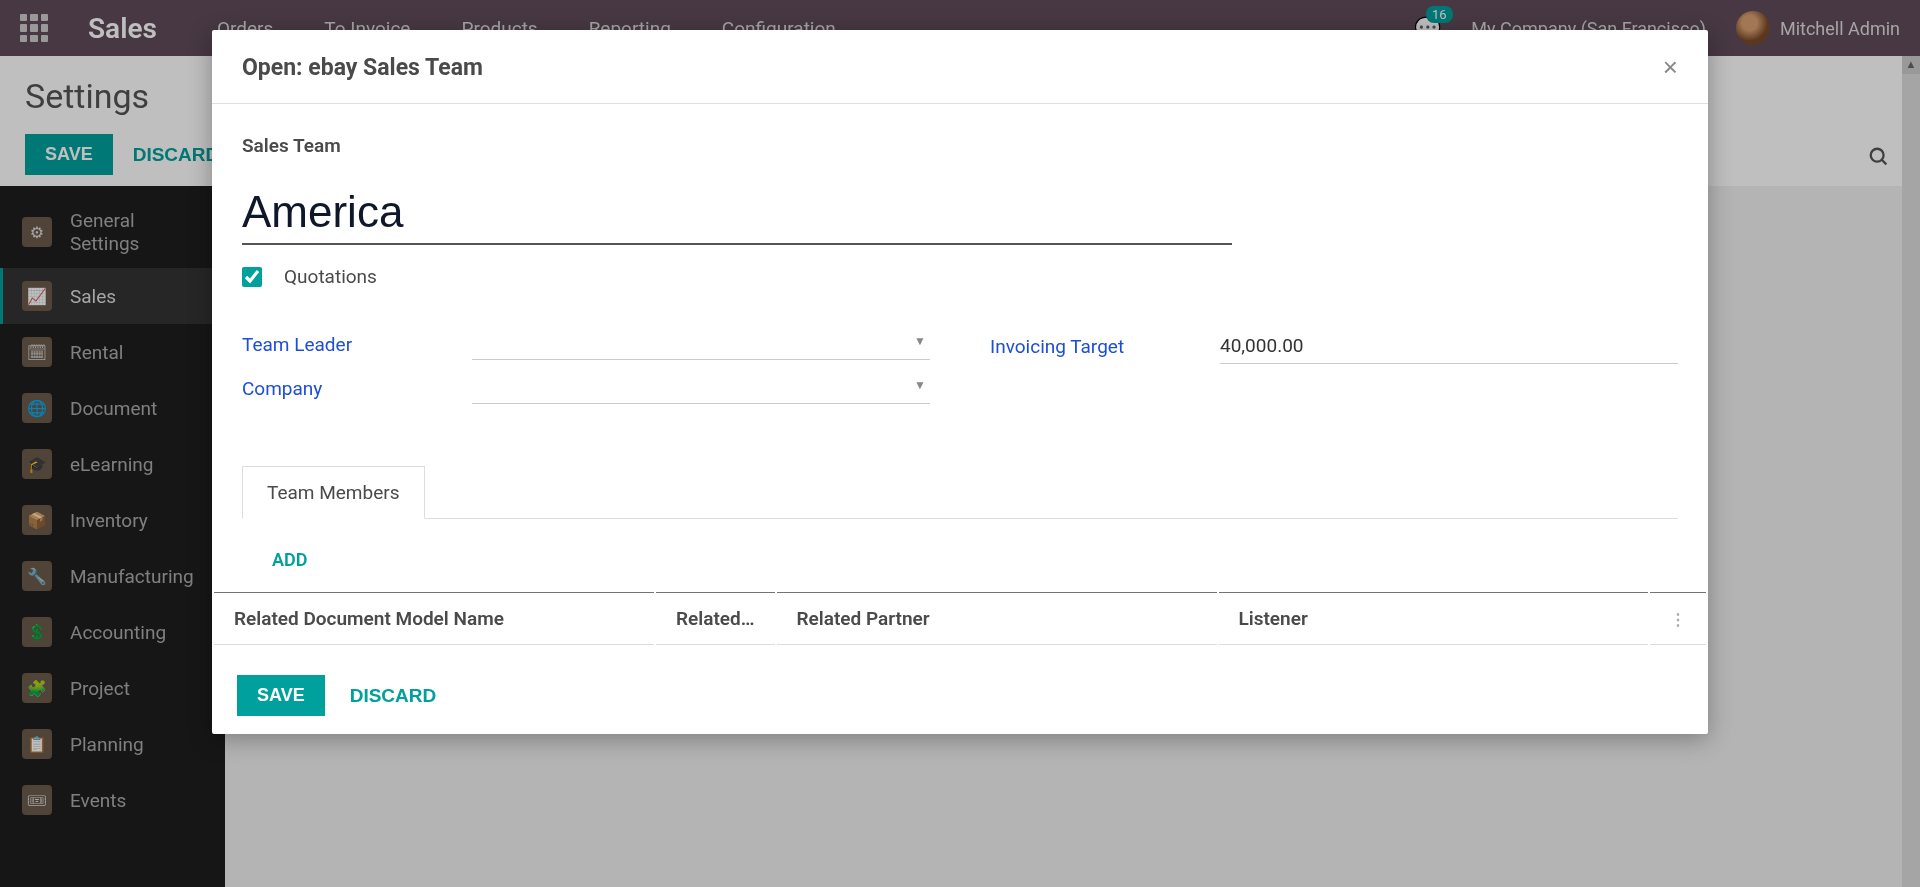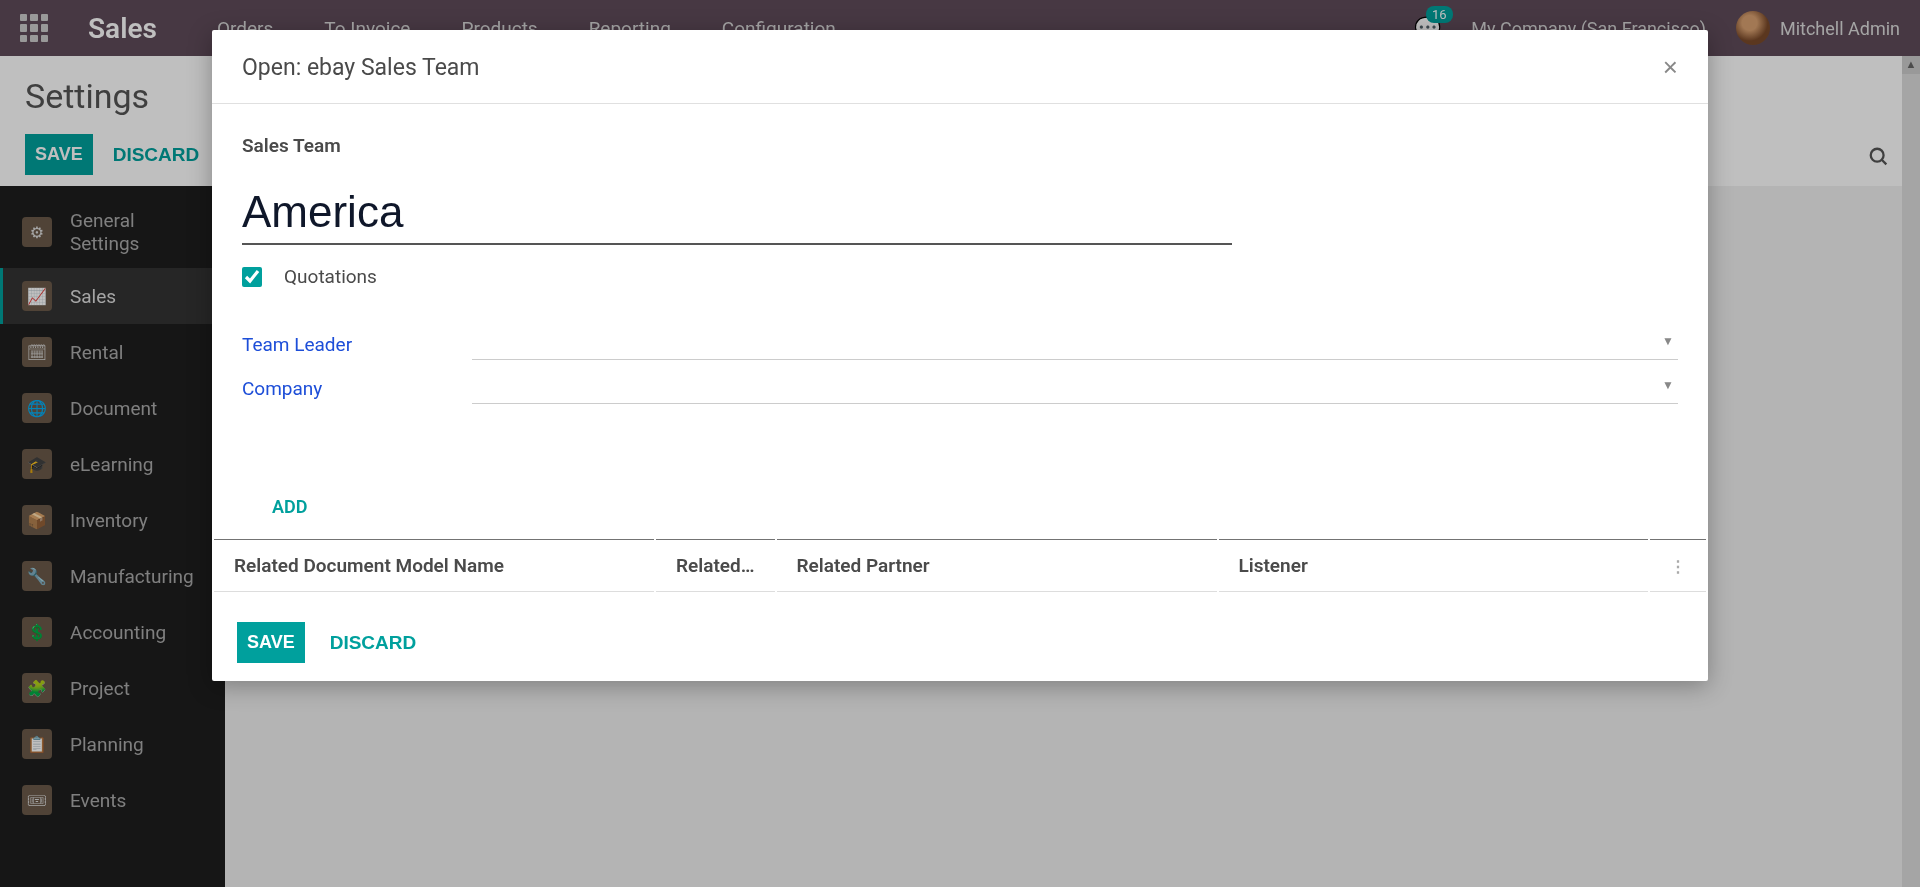--- a/index.html
+++ b/index.html
@@ -15,34 +15,34 @@
   .navbar .right { margin-left: auto; display: flex; align-items: center; gap: 30px; }
   .navbar .badge-wrap { position: relative; }
   .navbar .badge { background: #00a09d; color: #fff; font-size: 13px; padding: 1px 6px; border-radius: 8px; position: absolute; top: -10px; left: 12px; }
   .navbar .avatar { width: 34px; height: 34px; border-radius: 50%; background: radial-gradient(circle at 40% 35%, #d8a070 25%, #7a4a2a 60%); }
   
   
   .backdrop { position: absolute; inset: 0; background: rgba(0,0,0,0.25); z-index: 5; }
   .controlbar { position: absolute; top: 56px; left: 0; right: 0; height: 130px; background: #fff; padding: 20px 25px 0; }
   .controlbar h1 { font-size: 34px; font-weight: 400; color: #555; margin-bottom: 18px; }
   .controlbar .btns { display: flex; gap: 20px; align-items: center; }
-  .btn-primary { background: #00a09d; color: #fff; border: none; padding: 10px 10px; font-size: 18px; font-weight: 600; cursor: pointer; }
+  .btn-primary { background: #00a09d; color: #fff; border: none; padding: 10px 20px; font-size: 18px; font-weight: 600; cursor: pointer; }
   .btn-link { background: none; border: none; color: #00a09d; font-size: 19px; font-weight: 600; cursor: pointer; }
   .search-bg { position: absolute; top: 90px; right: 30px; color: #666; }
   
   
   .sidebar { position: absolute; top: 186px; left: 0; width: 225px; bottom: 0; background: #1e1e1e; padding: 10px 0; }
   .sidebar .item { display: flex; align-items: center; gap: 18px; padding: 13px 22px; color: #aaa; cursor: pointer; font-size: 19px; }
   .sidebar .item.active { background: #333; border-left: 3px solid #00a09d; padding-left: 19px; color: #ddd; }
   .sidebar .icon-box { width: 30px; height: 30px; background: #6b5a4a; border-radius: 4px; display: flex; align-items: center; justify-content: center; color: #ddd; font-size: 16px; flex-shrink: 0; }
   
   
   .modal { position: absolute; top: 30px; left: 50%; transform: translateX(-50%); width: 1496px; background: #fff; z-index: 10; box-shadow: 0 5px 25px rgba(0,0,0,0.3); border-radius: 2px; display: flex; flex-direction: column; max-height: 860px; }
   .modal-header { padding: 22px 30px 20px; border-bottom: 1px solid #e0e0e0; display: flex; justify-content: space-between; align-items: center; }
-  .modal-header h4 { font-size: 23px; font-weight: 400; color: #4a4a4a; }
+  .modal-header h4 { font-size: 23px; font-weight: 700; color: #4a4a4a; }
   .modal-header .close { font-size: 26px; color: #888; cursor: pointer; background: none; border: none; }
   .modal-body { padding: 30px 30px 10px; overflow-y: auto; position: relative; flex: 1; }
   .modal-body::-webkit-scrollbar { width: 14px; }
   .modal-body::-webkit-scrollbar-thumb { background: #bbb; border-radius: 2px; }
   .modal-body::-webkit-scrollbar-track { background: #eee; }
   
   .field-label { font-size: 19px; font-weight: 600; color: #4a4a4a; margin-bottom: 24px; }
   .team-name-input { width: 990px; font-size: 44px; font-weight: 400; border: none; border-bottom: 2px solid #555; padding: 6px 0; color: #0f172a; outline: none; margin-bottom: 20px; }
   
   .check-row { display: flex; align-items: center; gap: 22px; margin-bottom: 40px; }
@@ -206,22 +206,33 @@
           </div>
         </div>
         <div class="form-row">
           <div class="lbl">Company</div>
           <div class="val">
             <span></span>
             <span class="caret">▼</span>
           </div>
         </div>
       </div>
-    </div>
-
+      <div class="form-col">
+        <div class="form-row">
+          <div class="lbl">Invoicing Target</div>
+          <div class="val">
+            <span>40,000.00</span>
+          </div>
+        </div>
+      </div>
+    </div>
+
+    <div class="tabs">
+      <div class="tab">Team Members</div>
+    </div>
 
     <span class="add-link">ADD</span>
 
 
     <table class="related-table">
       <thead>
         <tr>
           <th style="width:440px">Related Document Model Name</th>
           <th style="width:110px">Related…</th>
           <th style="width:440px">Related Partner</th>

